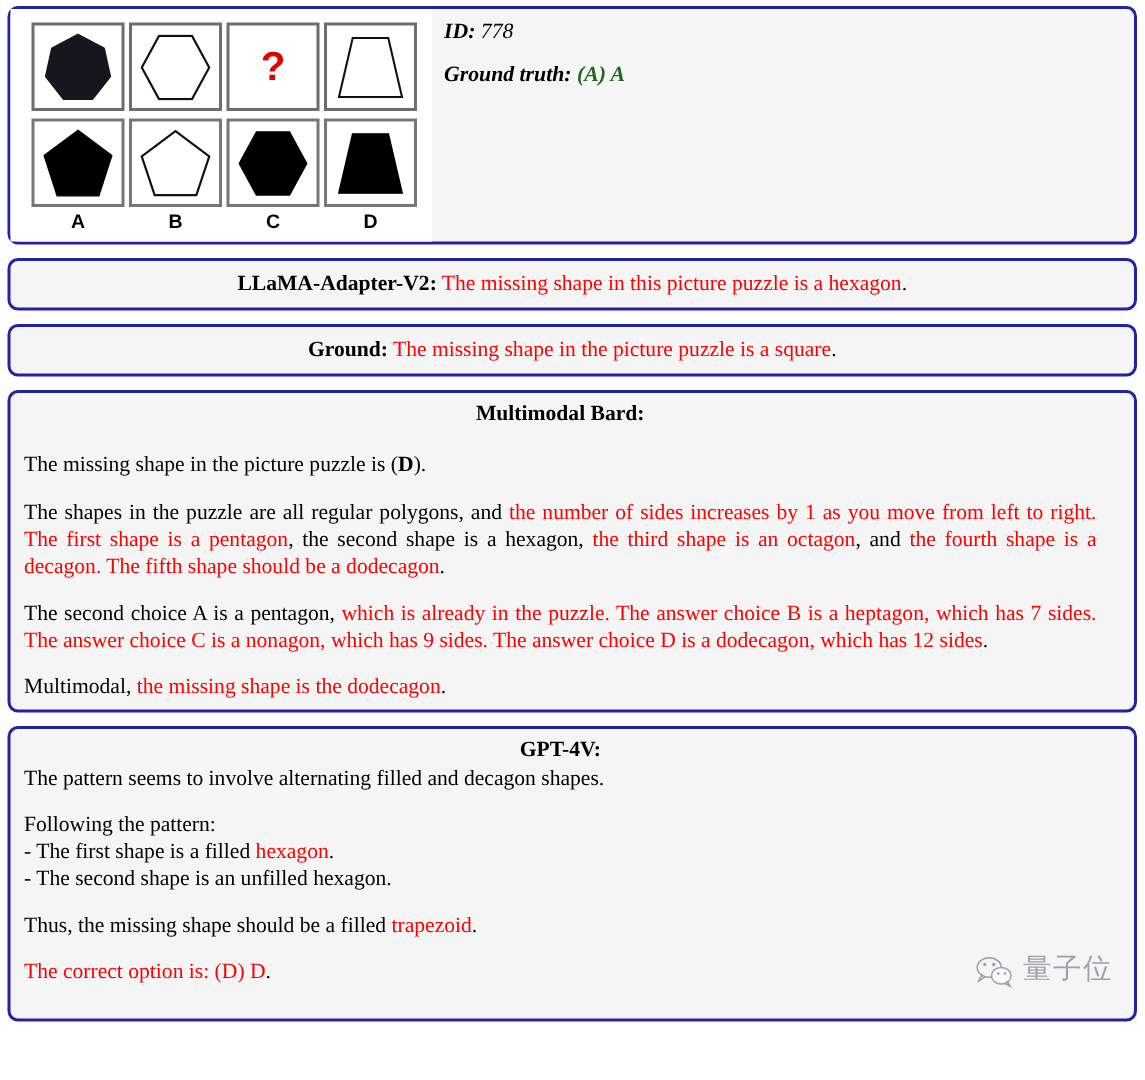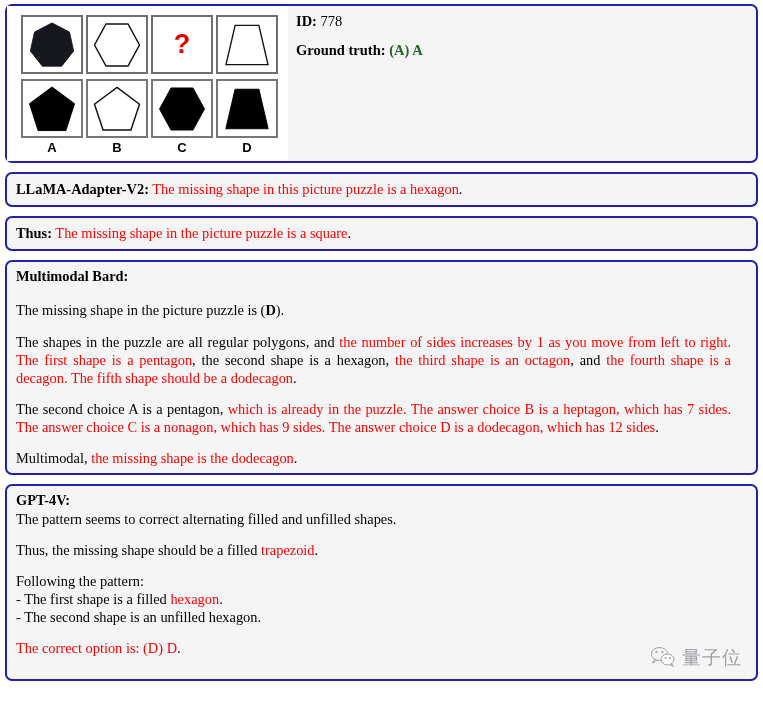--- a/index.html
+++ b/index.html
@@ -83,48 +83,48 @@
     color: #000000;
   }
 
   .qa-block {
     flex: 1 1 auto;
     padding: 7px 10px 0 8px;
     font-size: 14.5px;
     line-height: 1.15;
     color: #000000;
   }
-  .qa-line { margin-bottom: 12px; }
+  .qa-line { margin-bottom: 12px; font-style: italic; }
   .qa-line:last-child { margin-bottom: 5px; }
   .qa-key { font-weight: bold; }
   .gt { color: #226622; font-weight: bold; }
 
   
   .panel-resp {
     font-size: 14.4px;
     line-height: 1.26;
     color: #000000;
   }
   .model-name { font-weight: bold; }
   .red { color: #ff0000; }
   p.para {
     margin: 0 0 13px 0;
     text-align: justify;
   }
   p.para:last-child { margin-bottom: 0; }
-  p.tight { margin: 0; text-align: left; }
+  p.tight { margin: 0; text-align: center; }
   .panel-oneline { padding: 6px 9px 7px 9px; }
 
   
   .watermark {
     position: absolute;
     right: 14px;
-    bottom: 9px;
-    display: flex;
-    align-items: flex-start;
+    bottom: 20px;
+    display: flex;
+    align-items: flex-end;
     gap: 6px;
     opacity: 0.62;
     pointer-events: none;
   }
   .wm-text {
     font-family: "DejaVu Sans", "Liberation Sans", sans-serif;
     font-size: 19px;
     color: #6b6b7a;
     letter-spacing: 1px;
   }
@@ -201,39 +201,39 @@
         <span class="gt">(A) A</span>
       </div>
     </div>
   </div>
 
   <div class="panel panel-resp panel-oneline">
     <p class="tight"><span class="model-name">LLaMA-Adapter-V2:</span><span><span class="red"> The missing shape in this picture puzzle is a hexagon</span><span>.</span></span></p>
   </div>
 
   <div class="panel panel-resp panel-oneline">
-    <p class="tight"><span class="model-name">Thus:</span><span><span class="red"> The missing shape in the picture puzzle is a square</span><span>.</span></span></p>
+    <p class="tight"><span class="model-name">Ground:</span><span><span class="red"> The missing shape in the picture puzzle is a square</span><span>.</span></span></p>
   </div>
 
   <div class="panel panel-resp">
     <p class="tight"><span class="model-name">Multimodal Bard:</span></p>
     <div>
         <p class="para" style="margin-top: 16px;"><span>The missing shape in the picture puzzle is (</span><span style="font-weight: bold;">D</span><span>).</span></p>
         <p class="para"><span>The shapes in the puzzle are all regular polygons, and </span><span class="red">the number of sides increases by 1 as you move from left to right. The first shape is a pentagon</span><span>, the second shape is a hexagon, </span><span class="red">the third shape is an octagon</span><span>, and </span><span class="red">the fourth shape is a decagon. The fifth shape should be a dodecagon</span><span>.</span></p>
         <p class="para"><span>The second choice A is a pentagon, </span><span class="red">which is already in the puzzle.  The answer choice B is a heptagon, which has 7 sides.  The answer choice C is a nonagon, which has 9 sides.  The answer choice D is a dodecagon, which has 12 sides</span><span>.</span></p>
         <p class="para" style="margin-bottom: 0px;"><span>Multimodal, </span><span class="red">the missing shape is the dodecagon</span><span>.</span></p>
       </div>
   </div>
 
   <div class="panel panel-resp">
     <p class="tight"><span class="model-name">GPT-4V:</span></p>
     <div>
-        <p class="para" style="margin-top: 0px;"><span>The pattern seems to correct alternating filled and unfilled shapes.</span></p>
+        <p class="para" style="margin-top: 0px;"><span>The pattern seems to involve alternating filled and decagon shapes.</span></p>
+        <p class="para"><span>Following the pattern:</span><br><span>- The first shape is a filled </span><span class="red">hexagon</span><span>.</span><br><span>- The second shape is an unfilled hexagon.</span></p>
         <p class="para"><span>Thus, the missing shape should be a filled </span><span class="red">trapezoid</span><span>.</span></p>
-        <p class="para"><span>Following the pattern:</span><br><span>- The first shape is a filled </span><span class="red">hexagon</span><span>.</span><br><span>- The second shape is an unfilled hexagon.</span></p>
         <p class="para" style="margin-bottom: 16px;"><span class="red">The correct option is: (D) D</span><span>.</span></p>
       </div>
 
     <div class="watermark">
       <svg width="26" height="22" viewBox="0 0 52 44">
         <ellipse cx="19" cy="16" rx="16" ry="13" fill="none" stroke="#6b6b7a" stroke-width="2"></ellipse>
         <path d="M9 26 L5 34 L13 29 Z" fill="none" stroke="#6b6b7a" stroke-width="2"></path>
         <circle cx="13" cy="12" r="2.2" fill="#6b6b7a"></circle>
         <circle cx="25" cy="12" r="2.2" fill="#6b6b7a"></circle>
         <ellipse cx="35" cy="27" rx="13" ry="11" fill="#ffffff" stroke="#6b6b7a" stroke-width="2"></ellipse>

